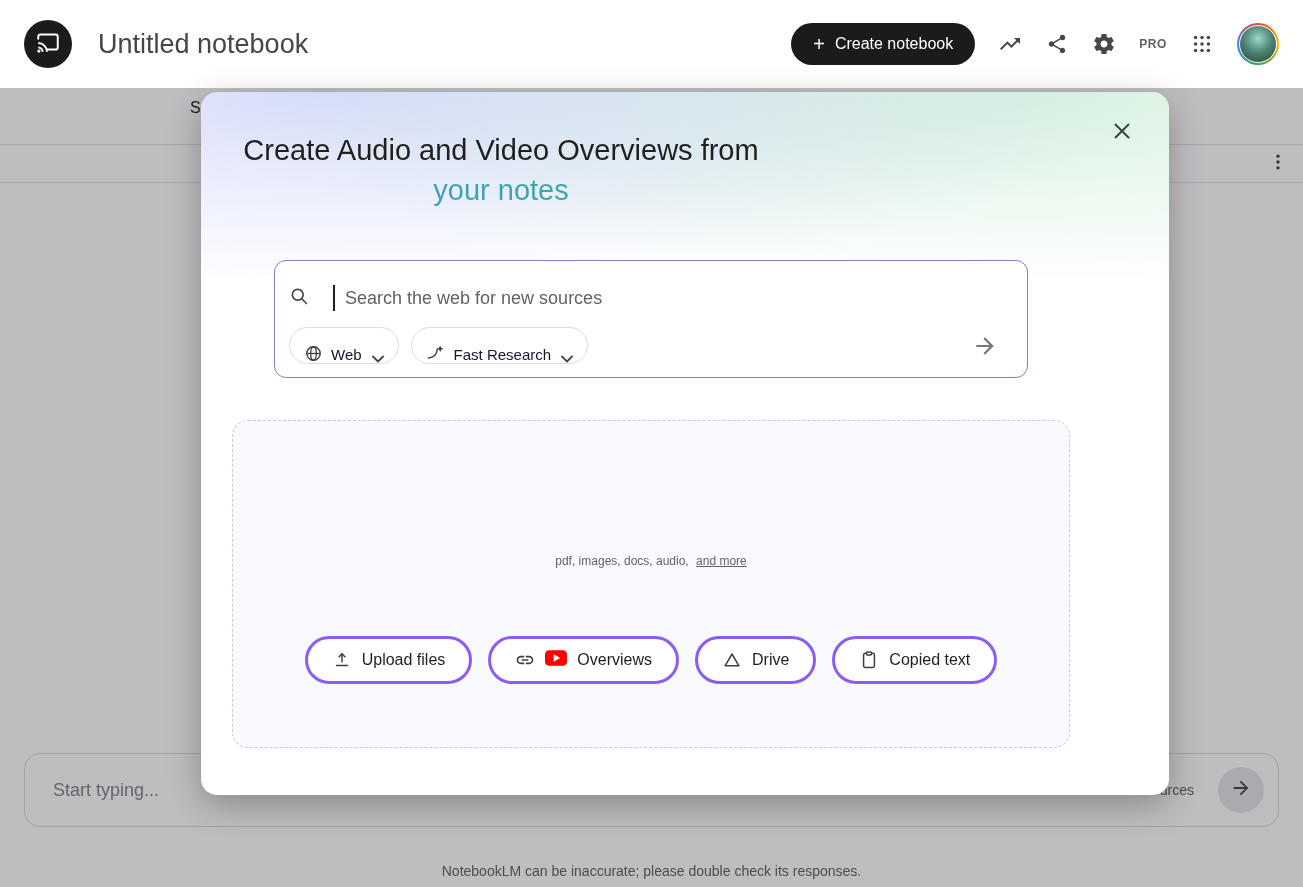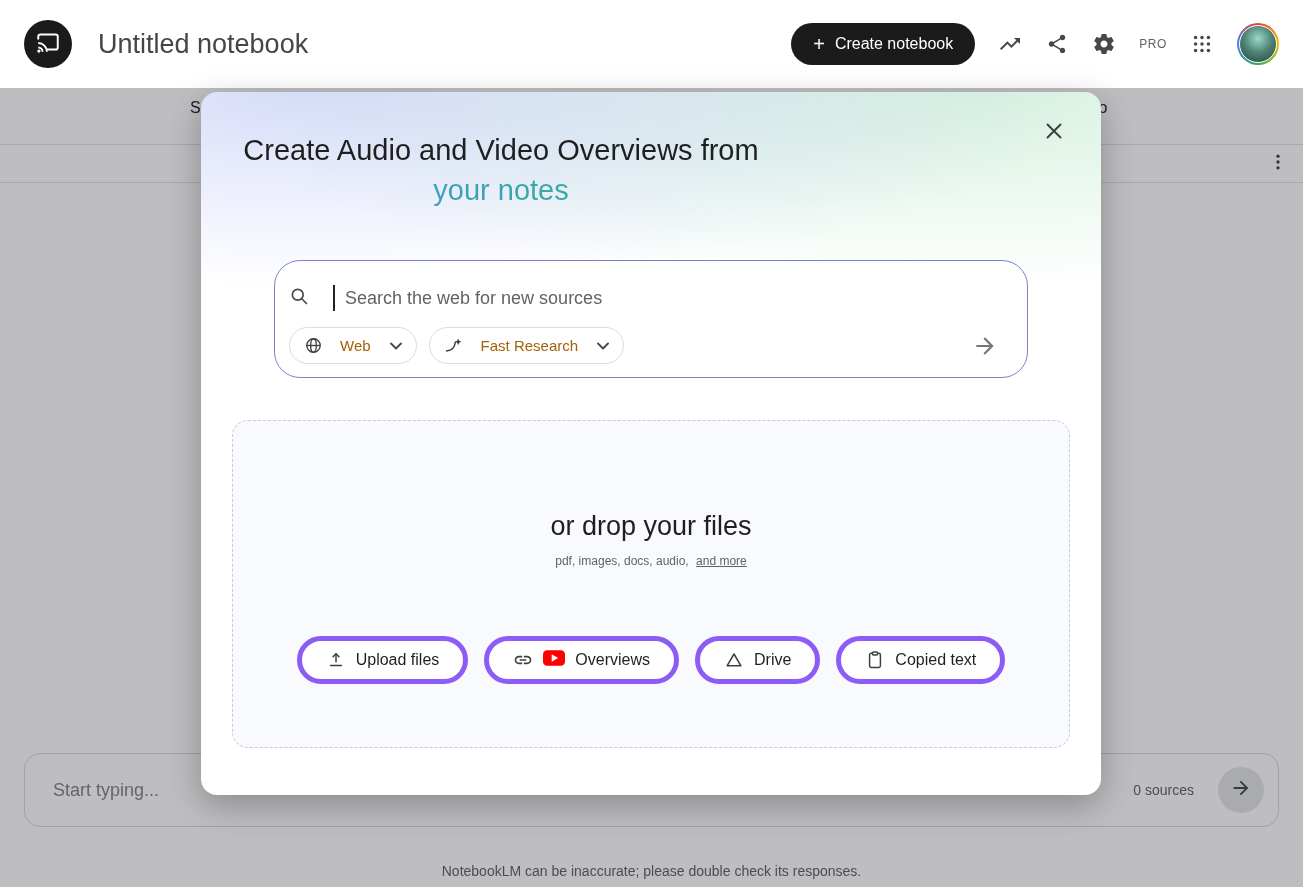--- a/index.html
+++ b/index.html
@@ -22,21 +22,21 @@
   }
   .nb-title { font-size:27px; color:#444746; }
   .header-right { display:flex; align-items:center; gap:23px; }
   .create-btn {
     height:42px; border:none; border-radius:24px; background:#1b1b1b;
     color:#fff; font-size:16px; font-family:inherit; display:flex;
     align-items:center; gap:10px; padding:0 22px; cursor:pointer;
   }
   .create-btn .plus { font-size:20px; line-height:1; }
   .hicon { width:24px; height:24px; color:#474747; display:flex; align-items:center; justify-content:center; cursor:pointer; }
-  .pro { font-size:12px; color:#5f6368; letter-spacing:.6px; font-weight:400; }
+  .pro { font-size:12px; color:#5f6368; letter-spacing:.6px; font-weight:700; }
   .avatar {
     width:42px; height:42px; border-radius:50%; padding:2px; cursor:pointer;
     background:conic-gradient(#ea4335,#fbbc04,#34a853,#4285f4,#ea4335);
   }
   .avatar-inner {
     width:100%; height:100%; border-radius:50%;
     background:radial-gradient(circle at 50% 35%, #9ad8cb 0%, #4e8273 48%, #23453c 100%);
     border:1px solid #fff;
   }
 
@@ -60,72 +60,72 @@
   .send-btn {
     width:46px; height:46px; border-radius:50%; background:#e3e5e8;
     display:flex; align-items:center; justify-content:center; color:#444746; cursor:pointer;
   }
   .footer { position:absolute; left:0; top:863px; width:100%; text-align:center; font-size:14px; color:#5f6368; z-index:1; }
 
   .dim-overlay { position:absolute; left:0; top:88px; width:100%; height:799px; background:rgba(20,23,28,.28); z-index:10; }
 
   
   .modal {
-    position:absolute; left:201px; top:92px; width:900px; height:703px;
+    position:absolute; left:201px; top:92px; width:968px; height:703px;
     border-radius:16px; z-index:20;
     background:
       radial-gradient(120% 270px at 12% 0%, rgba(170,181,244,.45), rgba(170,181,244,0) 72%),
       radial-gradient(120% 270px at 85% 0%, rgba(160,224,180,.42), rgba(160,224,180,0) 72%),
       #fff;
     box-shadow:0 10px 34px rgba(0,0,0,.28);
   }
   .close { position:absolute; top:26px; right:32px; width:28px; height:28px; color:#3c4043; cursor:pointer; }
   .modal-title {
     position:absolute; top:38px; left:0; width:600px; text-align:center;
     font-size:29px; line-height:40px; color:#1f1f1f;
   }
   .grad {
     background:linear-gradient(90deg,#4d8bf5,#2bbd6e);
     -webkit-background-clip:text; background-clip:text; color:transparent;
   }
 
   .searchbox {
     position:absolute; left:73px; top:168px; width:754px; height:118px;
-    border:1px solid #7a83cf; border-radius:26px; background:#fff;
+    border:1px solid #7a83cf; border-radius:12px; background:#fff;
     padding:18px 20px 32px 14px;
   }
   .search-row { display:flex; align-items:center; gap:10px; height:38px; color:#444746; }
   .caret { width:2px; height:26px; background:#202124; margin-left:14px; }
   .search-row input {
     flex:1; border:none; outline:none; font-size:18px; font-family:inherit; color:#202124; background:transparent;
   }
   .search-row input::placeholder { color:#5f6368; opacity:1; }
   .chips-row { display:flex; align-items:center; gap:12px; margin-top:10px; position:relative; }
   .chip {
     height:37px; border-radius:19px; border:1px solid #dadce0; background:#fff;
-    display:flex; align-items:center; gap:17px; padding:0 14px;
-    font-size:15px; color:#a16207; font-family:inherit; cursor:pointer;
+    display:flex; align-items:flex-end; gap:8px; padding:0 14px;
+    font-size:15px; color:#0f172a; font-family:inherit; cursor:pointer;
   }
   .chip .ic { color:#3c4043; display:flex; }
   .chip .chev { color:#444746; display:flex; margin-left:2px; }
   .submit-arrow {
     position:absolute; right:8px; top:50%; transform:translateY(-50%);
     width:28px; height:28px; color:#747775; display:flex; align-items:center; justify-content:center; cursor:pointer;
   }
 
   .dropzone {
     position:absolute; left:31px; top:328px; width:838px; height:328px;
     border:1px dashed #c6cbdb; border-radius:16px; background:#f9fafd; text-align:center;
   }
   .dz-heading { position:absolute; top:90px; left:0; width:100%; font-size:27px; color:#1f1f1f; }
   .dz-sub { position:absolute; top:133px; left:0; width:100%; font-size:12px; color:#5f6368; }
   .dz-sub .more { color:#5f6368; text-decoration:underline; margin-left:4px; cursor:pointer; }
   .dz-buttons { position:absolute; top:215px; left:0; width:100%; display:flex; justify-content:center; gap:16px; }
   .dz-btn {
-    height:48px; border-radius:24px; border:5px solid #8b5cf6; background:#fff;
+    height:48px; border-radius:24px; border:3px solid #8b5cf6; background:#fff;
     display:inline-flex; align-items:center; gap:10px; padding:0 24px;
     font-size:16px; color:#1f1f1f; font-family:inherit; cursor:pointer;
   }
   .dz-btn .ic { color:#3c4043; display:flex; }
 </style>
 </head>
 <body>
 
 <header class="header">
   <div class="header-left">
@@ -267,21 +267,20 @@
       </button>
       <div class="submit-arrow">
         <svg width="26" height="26" viewBox="0 0 24 24">
             <path d="M12 4l-1.41 1.41L16.17 11H4v2h12.17l-5.58 5.59L12 20l8-8z" fill="currentColor"></path>
           </svg>
       </div>
     </div>
   </div>
 
   <div class="dropzone">
-    <div class="dz-heading">or drop your files</div>
     <div class="dz-sub">
       <span>pdf, images, docs, audio,</span>
       <span class="more">and more</span>
     </div>
     <div class="dz-buttons">
       <button class="dz-btn">
         <span class="ic">
           <svg width="20" height="20" viewBox="0 0 24 24" fill="none" stroke="currentColor" stroke-width="1.8" stroke-linecap="round" stroke-linejoin="round">
               <path d="M12 14V4.5"></path>
               <path d="M8.5 8 12 4.5 15.5 8"></path>

